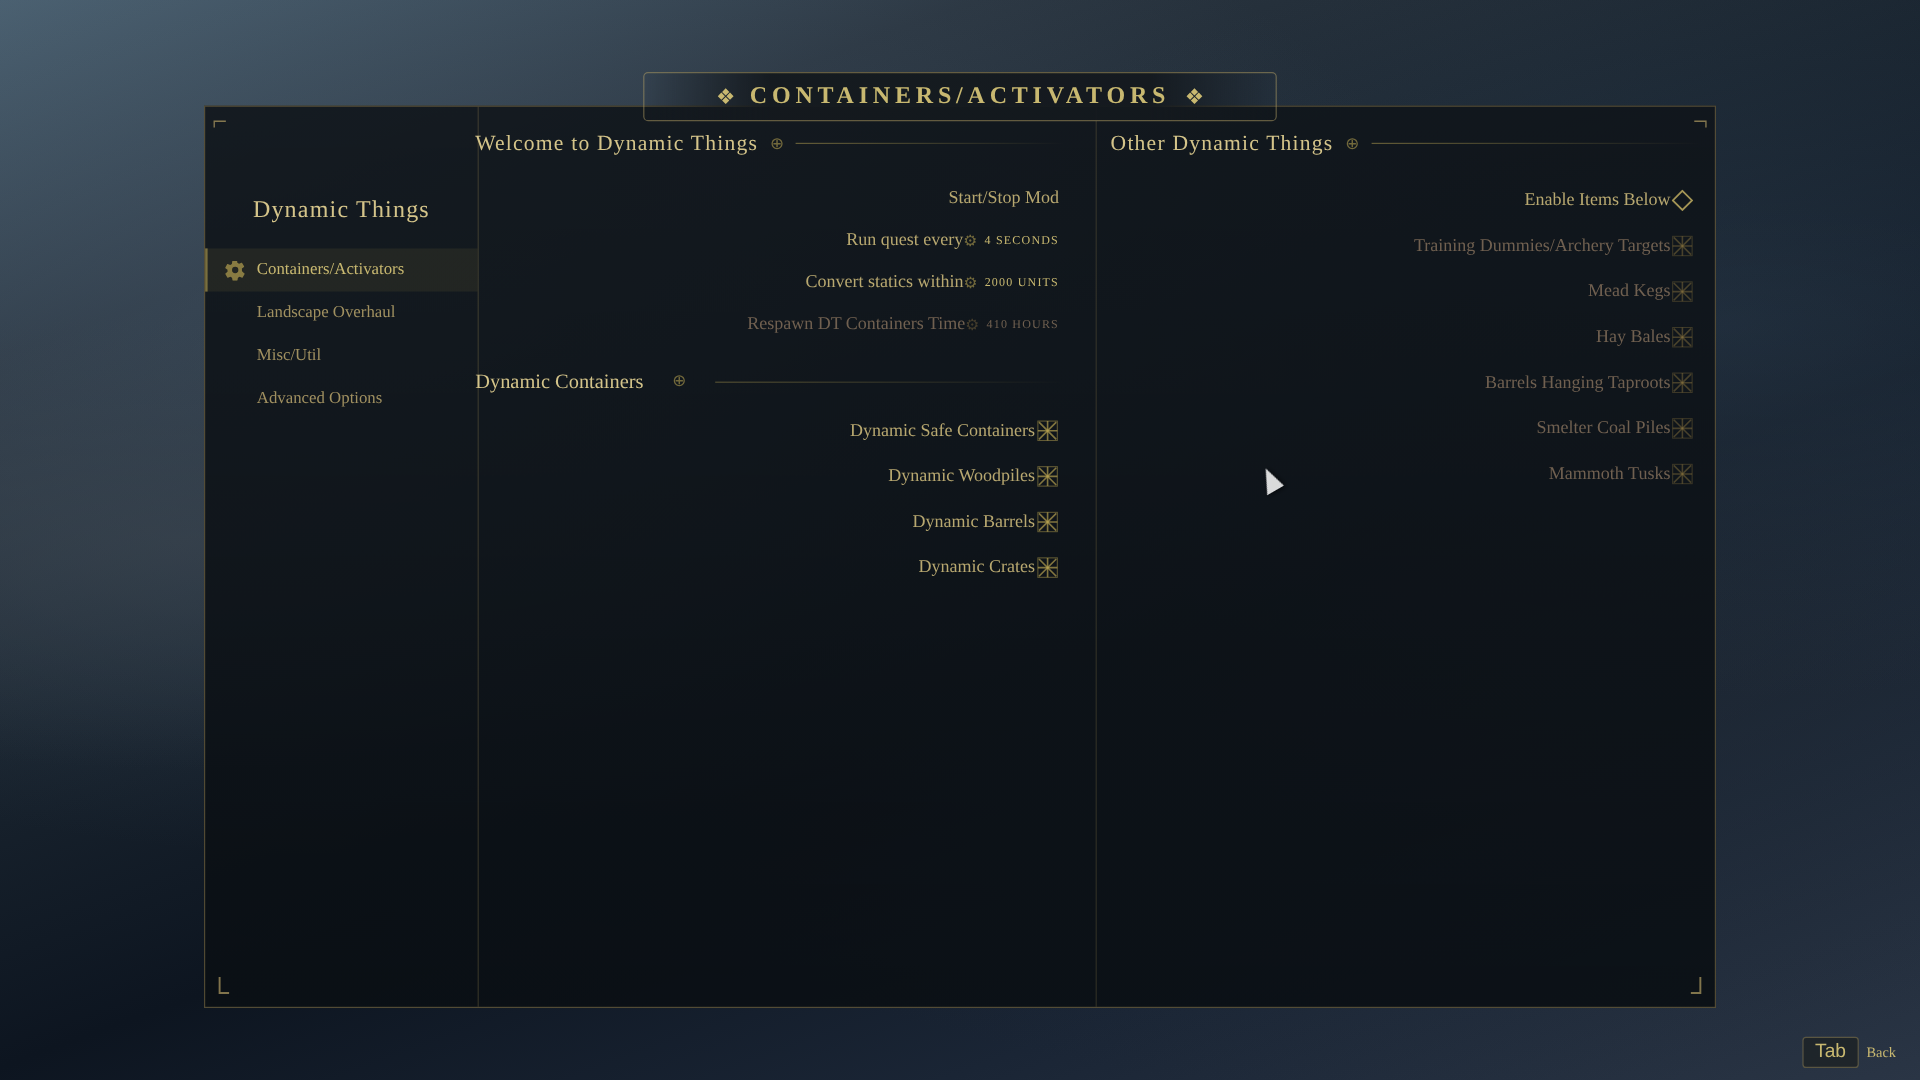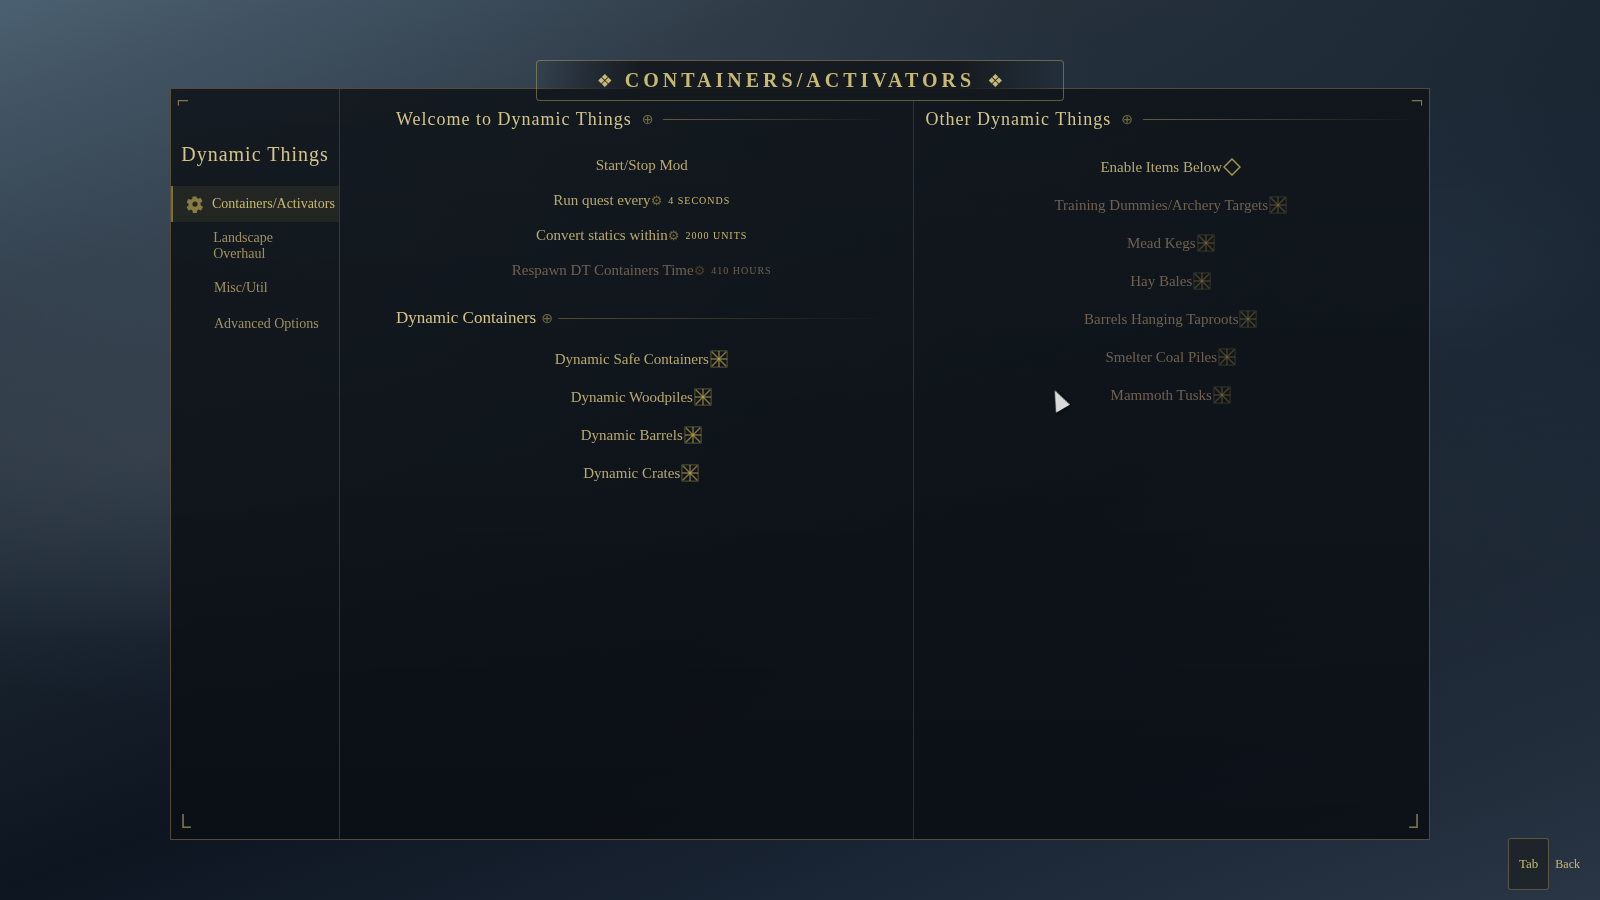--- a/index.html
+++ b/index.html
@@ -101,24 +101,24 @@
     .corner-tl { top: -2px; left: -2px; }
     .corner-tr { top: -2px; right: -2px; }
     .corner-bl { bottom: -2px; left: -2px; }
     .corner-br { bottom: -2px; right: -2px; }
 
     
     #sidebar {
       position: absolute;
       top: 0;
       left: 0;
-      width: 169px;
+      width: 228px;
       bottom: 0;
       border-right: 1px solid rgba(150,130,80,0.3);
-      padding-top: 39px;
+      padding-top: 60px;
     }
 
     #sidebar-title {
       color: #d4c48a;
       font-size: 20px;
       text-align: center;
       padding: 15px 10px 20px;
       letter-spacing: 1px;
     }
 
@@ -212,21 +212,21 @@
 
     .section-ornament {
       color: rgba(180,160,80,0.6);
       font-size: 14px;
     }
 
     
     .menu-item {
       display: flex;
       align-items: center;
-      justify-content: center;
+      justify-content: flex-end;
       padding: 9px 5px;
       cursor: pointer;
     }
 
     .menu-item-label {
       color: #b8a870;
       font-size: 15px;
     }
 
     .menu-item-label.dimmed {
@@ -282,36 +282,36 @@
       right: 20px;
       display: flex;
       align-items: center;
       gap: 6px;
     }
 
     #tab-key {
       background: rgba(30,35,40,0.9);
       border: 1px solid rgba(180,160,100,0.4);
       color: #c8b870;
-      font-size: 13px;
-      padding: 17px 10px;
+      font-size: 16px;
+      padding: 3px 10px;
       border-radius: 3px;
-      font-family: Liberation Serif, serif;
+      font-family: Liberation Sans, sans-serif;
     }
 
     #back-label {
       color: #c8b870;
       font-size: 12px;
     }
 
     
     .subsection-header {
       display: flex;
       align-items: center;
-      gap: 5px;
+      gap: 24px;
       margin: 20px 0 12px;
     }
 
     .subsection-title {
       color: #d4c48a;
       font-size: 17px;
     }
 
     .subsection-line {
       flex: 1;

